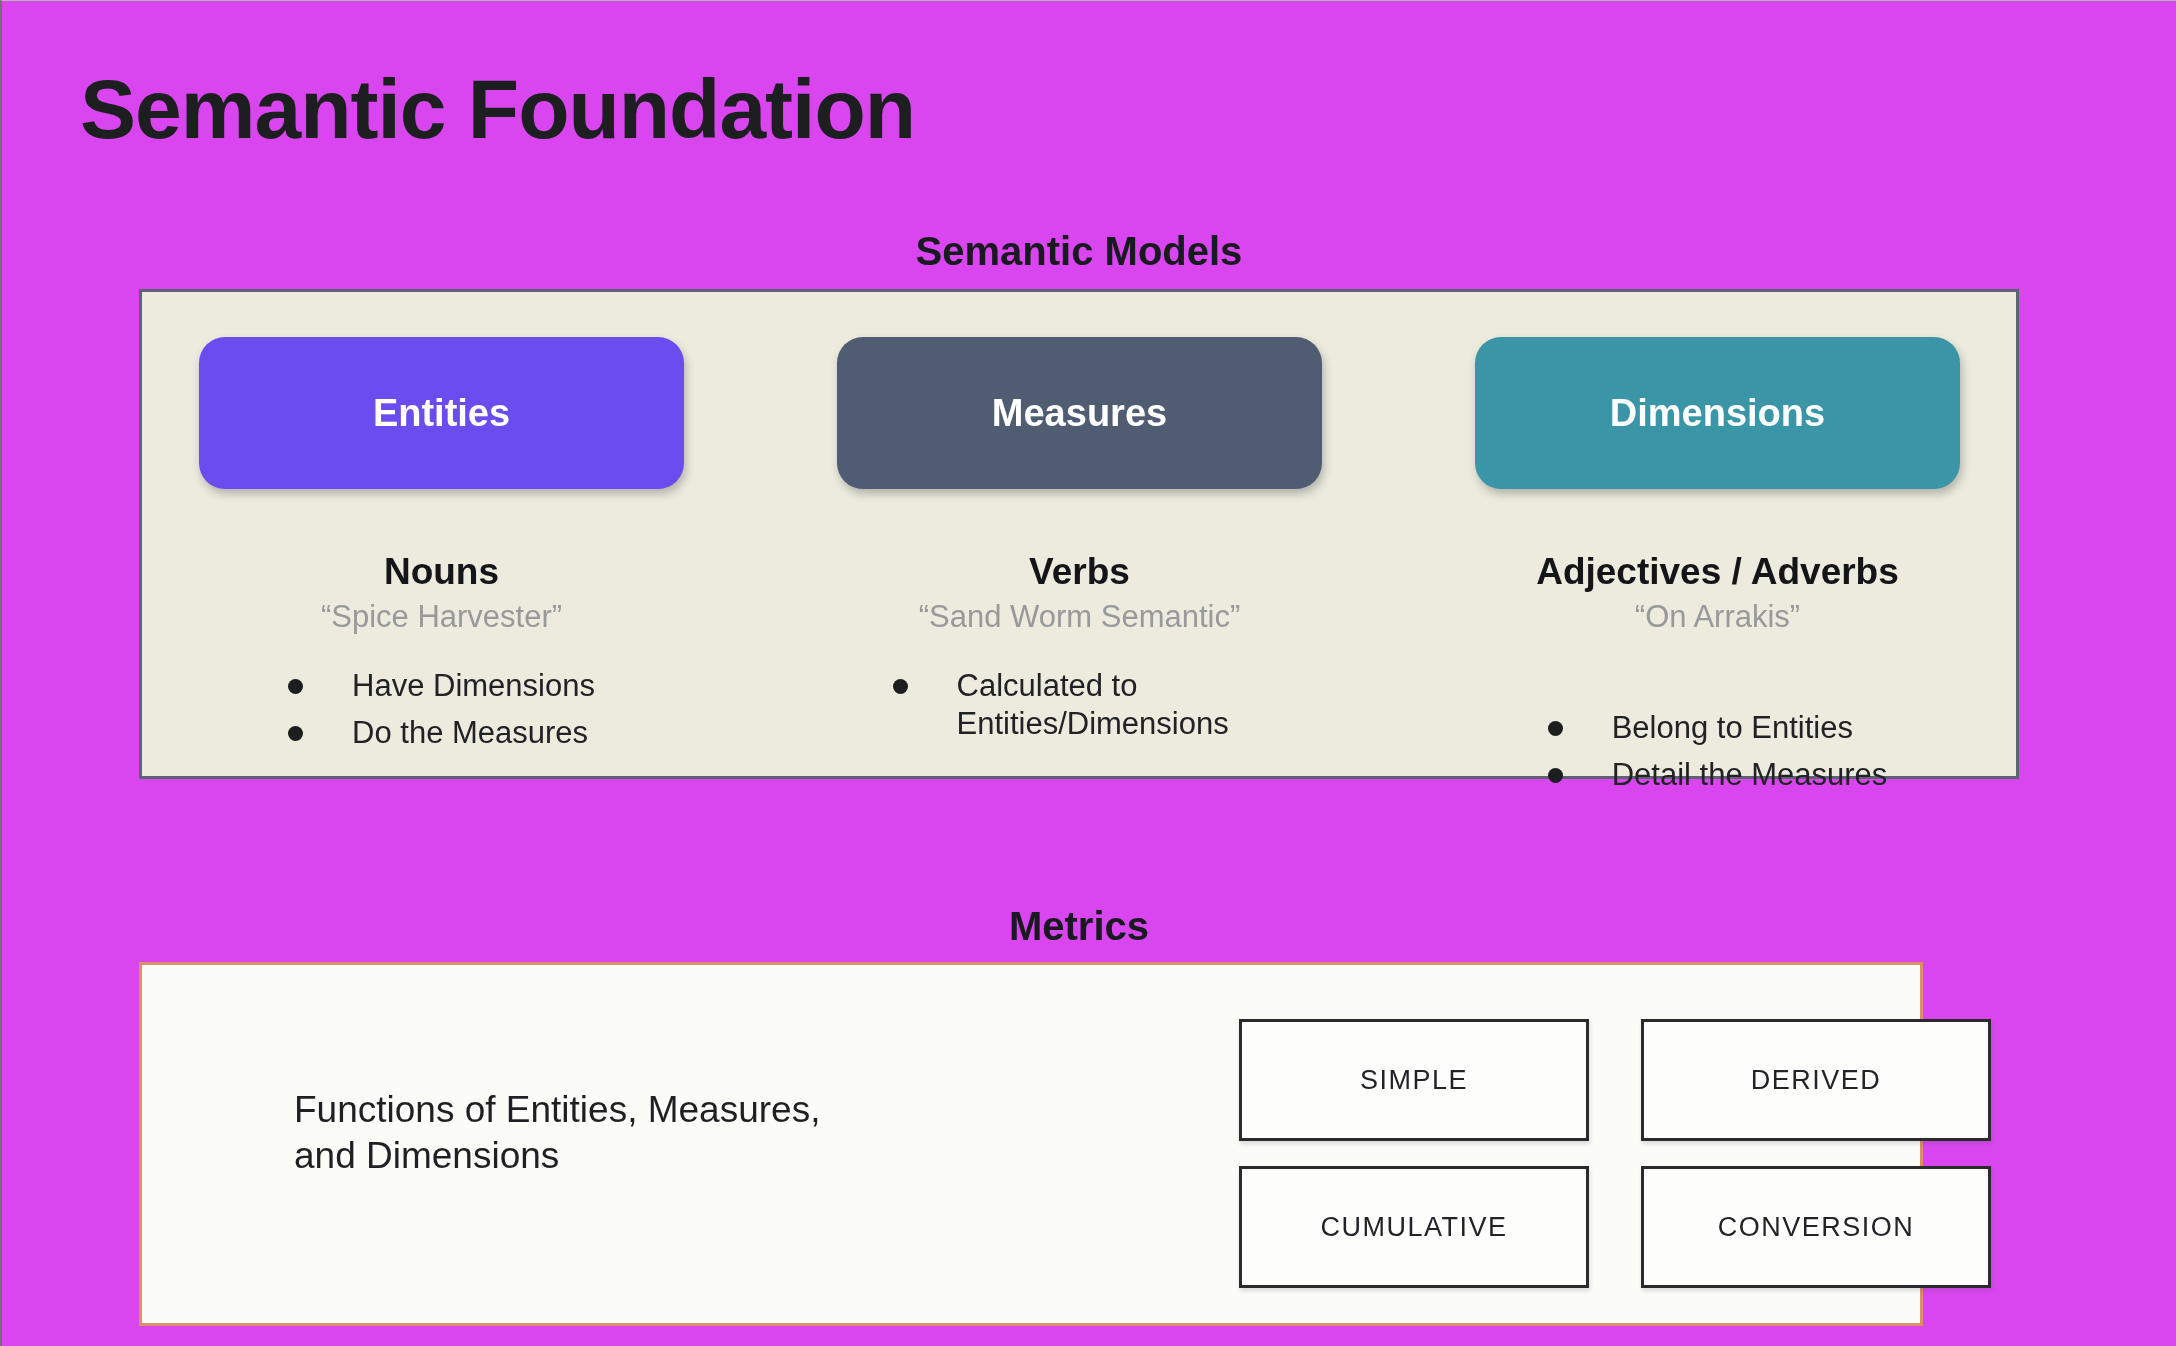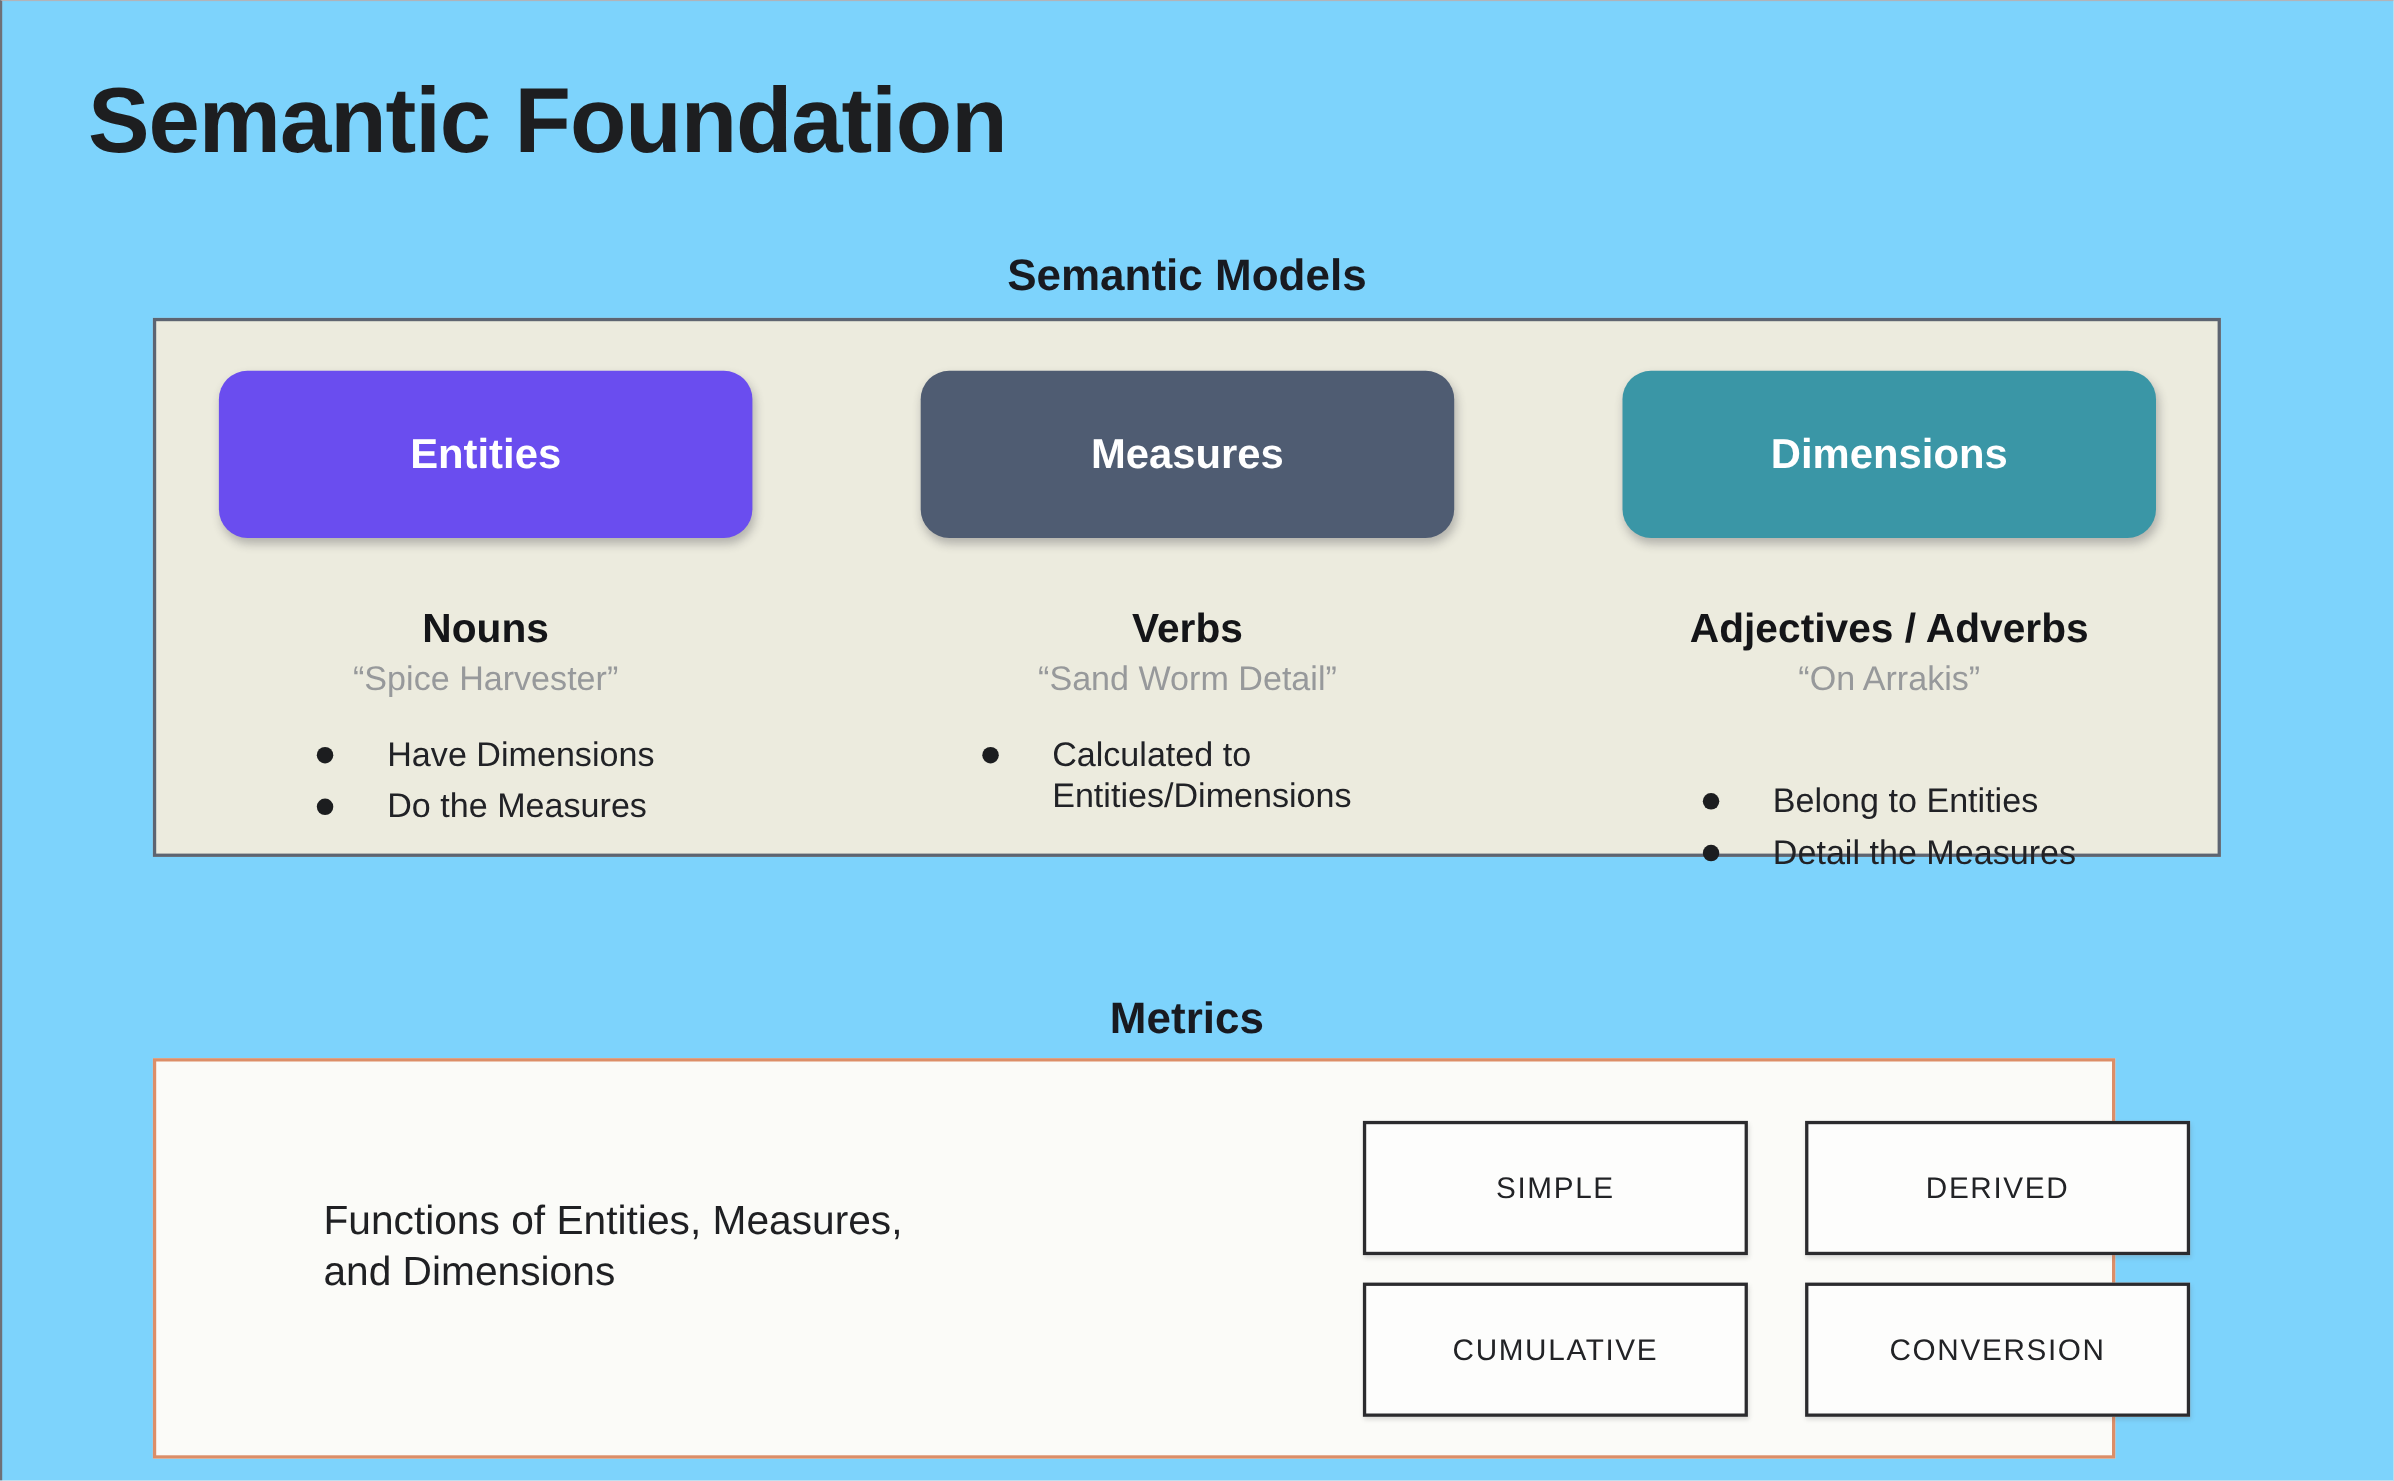--- a/index.html
+++ b/index.html
@@ -1,20 +1,20 @@
 <!DOCTYPE html>
 <html><head>
 <meta charset="utf-8">
 <style>
   html, body { margin: 0; padding: 0; background: #e9e9ea; }
   .slide {
     position: relative;
     width: 2176px;
     height: 1346px;
-    background: #7dd3fc;
+    background: #d946ef;
     border-left: 2px solid #6e7077;
     border-top: 1px solid #b3b4b8;
     box-sizing: border-box;
     overflow: hidden;
     font-family: "Liberation Sans", "DejaVu Sans", sans-serif;
     color: #1f2023;
   }
   .slide-title {
     position: absolute;
     left: 78px;
@@ -176,21 +176,21 @@
               <span class="dot"></span>
             </span>
           <span class="bullet-text">Do the Measures</span>
         </div>
       </div>
     </div>
 
     <div class="model-col col-1">
       <div class="pill" style="background-color: rgb(79, 92, 114);">Measures</div>
       <div class="pos-label">Verbs</div>
-      <div class="quote">“Sand Worm Detail”</div>
+      <div class="quote">“Sand Worm Semantic”</div>
       <div class="bullets">
         <div class="bullet-row">
           <span class="bullet-dot-cell">
               <span class="dot"></span>
             </span>
           <span class="bullet-text">Calculated to Entities/Dimensions</span>
         </div>
       </div>
     </div>
 

